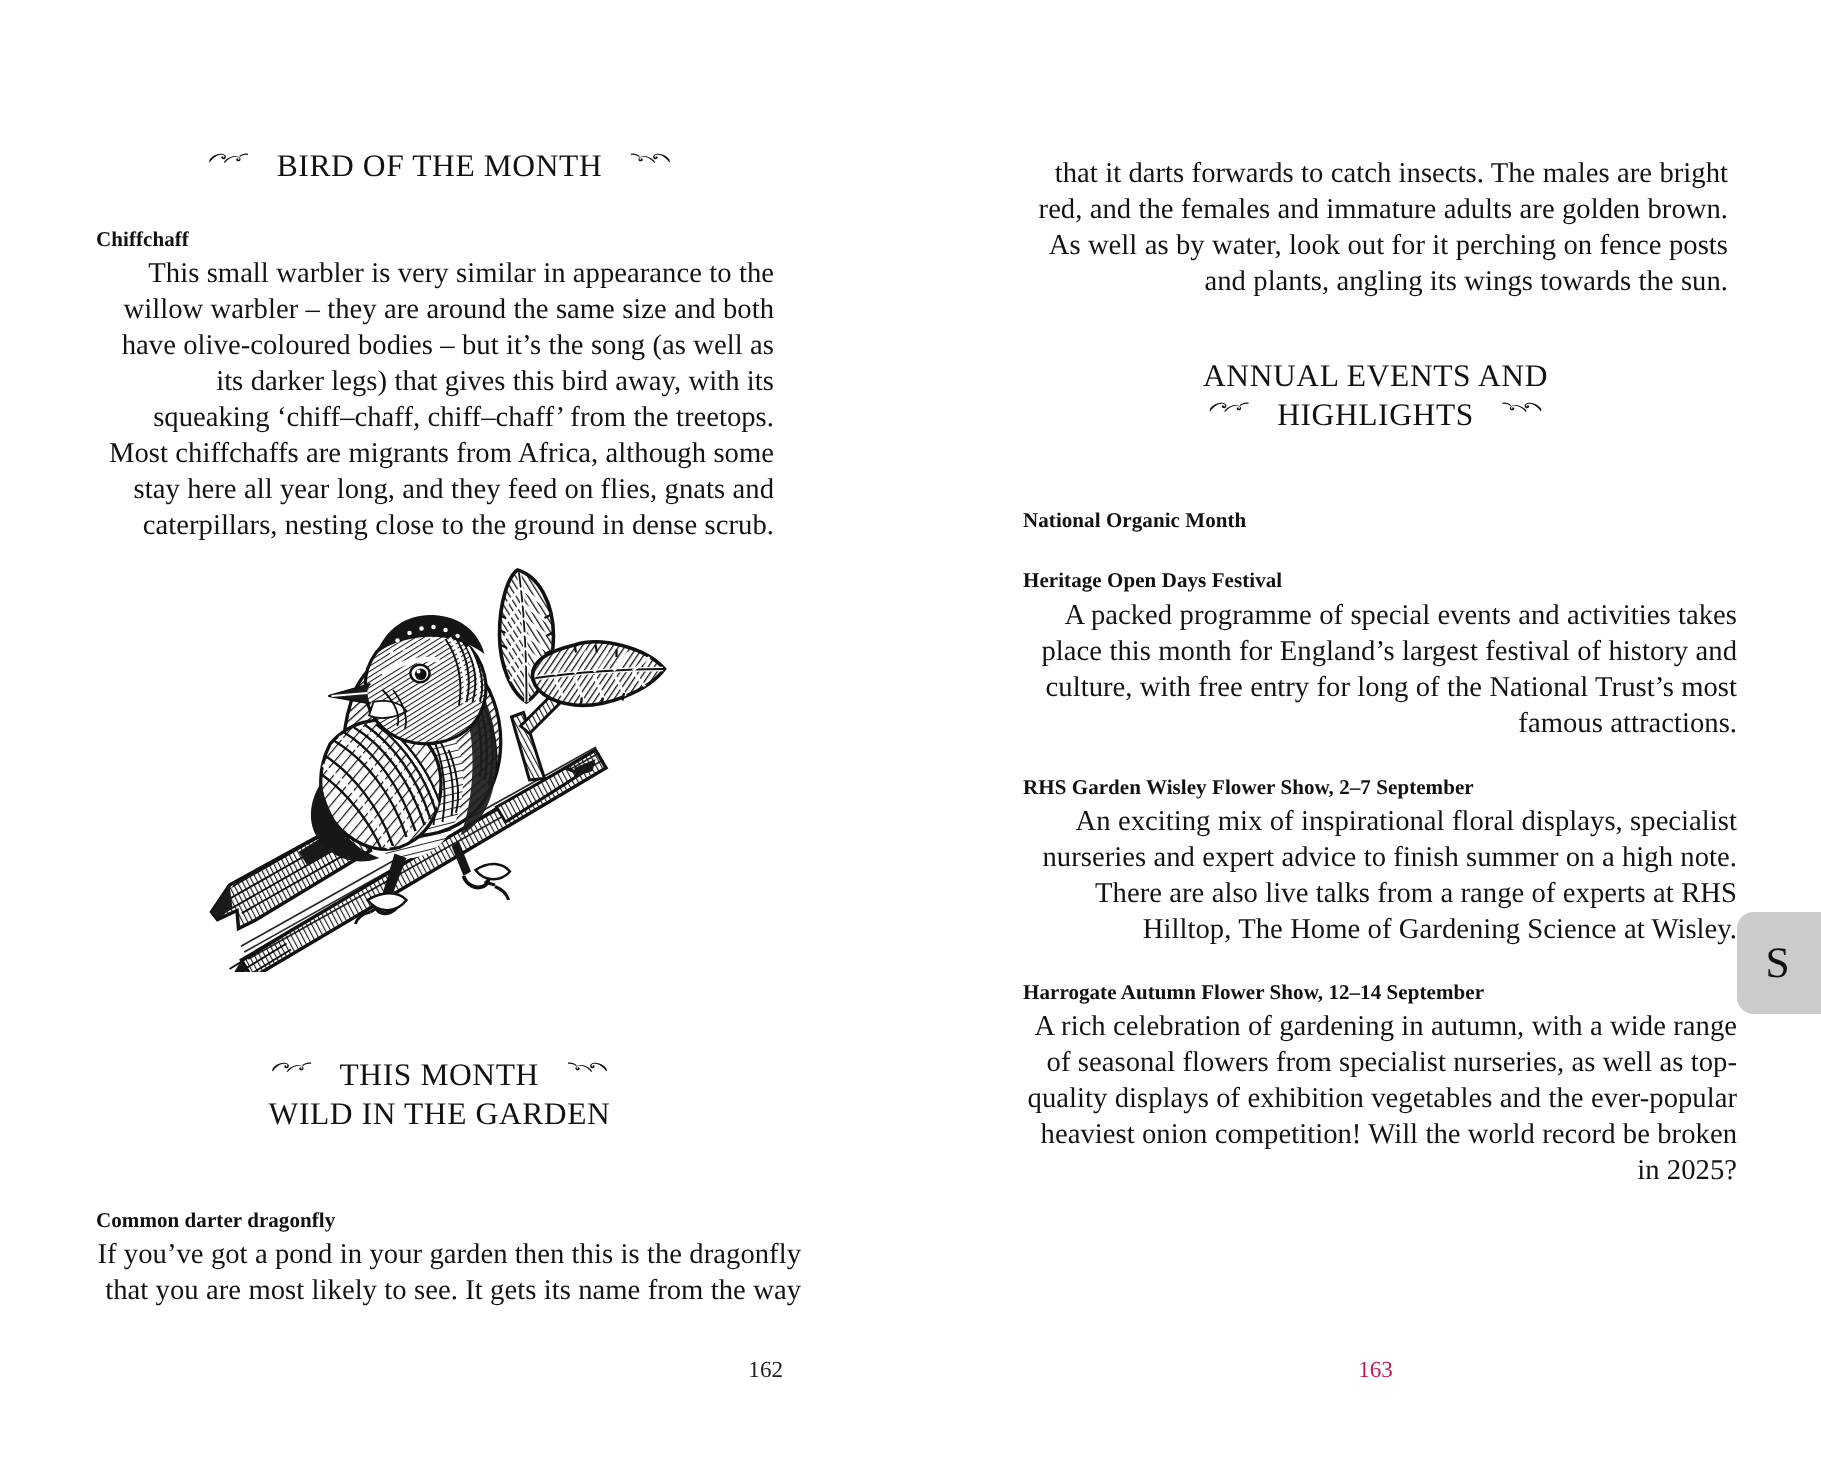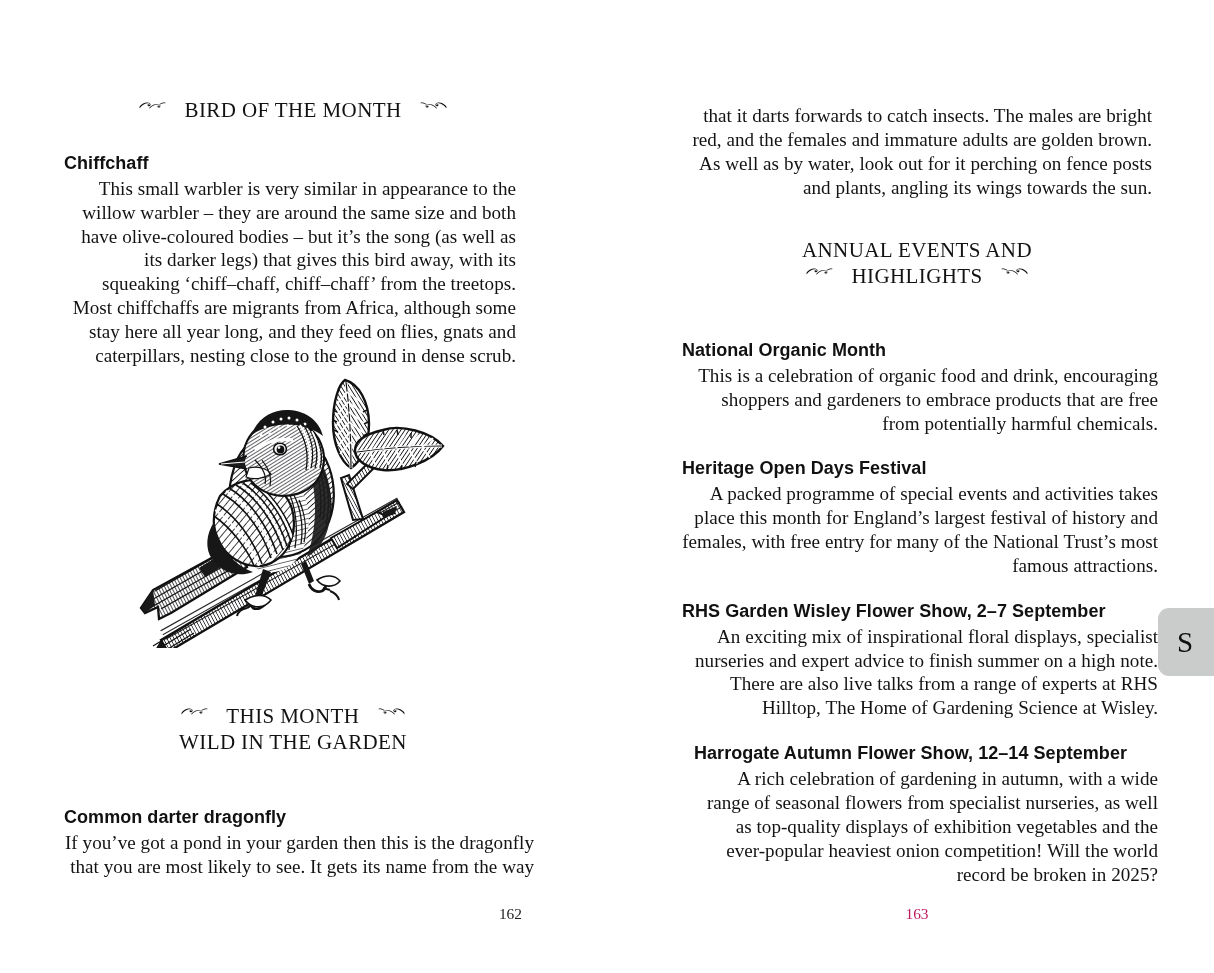--- a/index.html
+++ b/index.html
@@ -48,43 +48,43 @@
     font-size: 0.62em;
     line-height: 1;
   }
   .orn svg { display: block; }
   .orn-l { margin-right: 11px; }
   .orn-r { margin-left: 11px; }
   .display-line { display: block; }
 
   
   .subhead {
-    font-family: Liberation Sans, sans-serif;
+    font-family: Liberation Serif, serif;
     font-weight: 600;
-    font-size: 18px;
+    font-size: 14px;
     letter-spacing: 0.05px;
     color: #111111;
     margin: 0 0 1px 0;
     line-height: 1.32;
   }
 
   
   .body {
     font-family: "Liberation Serif", serif;
     font-size: 19.1px;
     line-height: 23.9px;
     color: #131313;
     margin: 0;
     text-align: right;
     letter-spacing: 0.02px;
     word-spacing: 0.1px;
   }
 
   .block { margin-bottom: 22px; }
-  .block:last-child { margin-bottom: 0; margin-left: 12px; }
+  .block:last-child { margin-bottom: 0; }
 
   
   #hd-bird      { position: absolute; top: 98px;  left: 0; width: 458px; }
   #sec-chiff    { position: absolute; top: 152px; left: 0; width: 452px; }
   #bird-figure  { position: absolute; top: 372px; left: 31px; width: 376px; height: 276px; }
   #hd-wild      { position: absolute; top: 704px; left: 0; width: 458px; }
   #sec-darter   { position: absolute; top: 806px; left: 0; width: 470px; }
   #pg-left      { position: absolute; top: 905px; left: 0; width: 458px;
                   text-align: right; font-size: 15.4px; color: #222; }
 
@@ -504,25 +504,24 @@
               <path d="M31.5 8.9c2.6-2.0 5.9-2.9 8.7-2.25l-.26 1.08c-2.45-.57-5.35.23-7.72 2.05l-.72-.88z"></path>
             </g>
           </svg>
         </span>
       </span>
     </div>
 
     <div id="events">
       <div class="block">
         <h3 class="subhead">National Organic Month</h3>
-        <p class="body">This is a celebration of organic food and drink, encouraging shoppers and gardeners to embrace products that are free from potentially harmful chemicals.</p>
       </div>
       <div class="block">
         <h3 class="subhead">Heritage Open Days Festival</h3>
-        <p class="body">A packed programme of special events and activities takes place this month for England’s largest festival of history and females, with free entry for many of the National Trust’s most famous attractions.</p>
+        <p class="body">A packed programme of special events and activities takes place this month for England’s largest festival of history and culture, with free entry for long of the National Trust’s most famous attractions.</p>
       </div>
       <div class="block">
         <h3 class="subhead">RHS Garden Wisley Flower Show, 2–7 September</h3>
         <p class="body">An exciting mix of inspirational floral displays, specialist nurseries and expert advice to finish summer on a high note. There are also live talks from a range of experts at RHS Hilltop, The Home of Gardening Science at Wisley.</p>
       </div>
       <div class="block">
         <h3 class="subhead">Harrogate Autumn Flower Show, 12–14 September</h3>
         <p class="body">A rich celebration of gardening in autumn, with a wide range of seasonal flowers from specialist nurseries, as well as top-quality displays of exhibition vegetables and the ever-popular heaviest onion competition! Will the world record be broken in 2025?</p>
       </div>
     </div>

